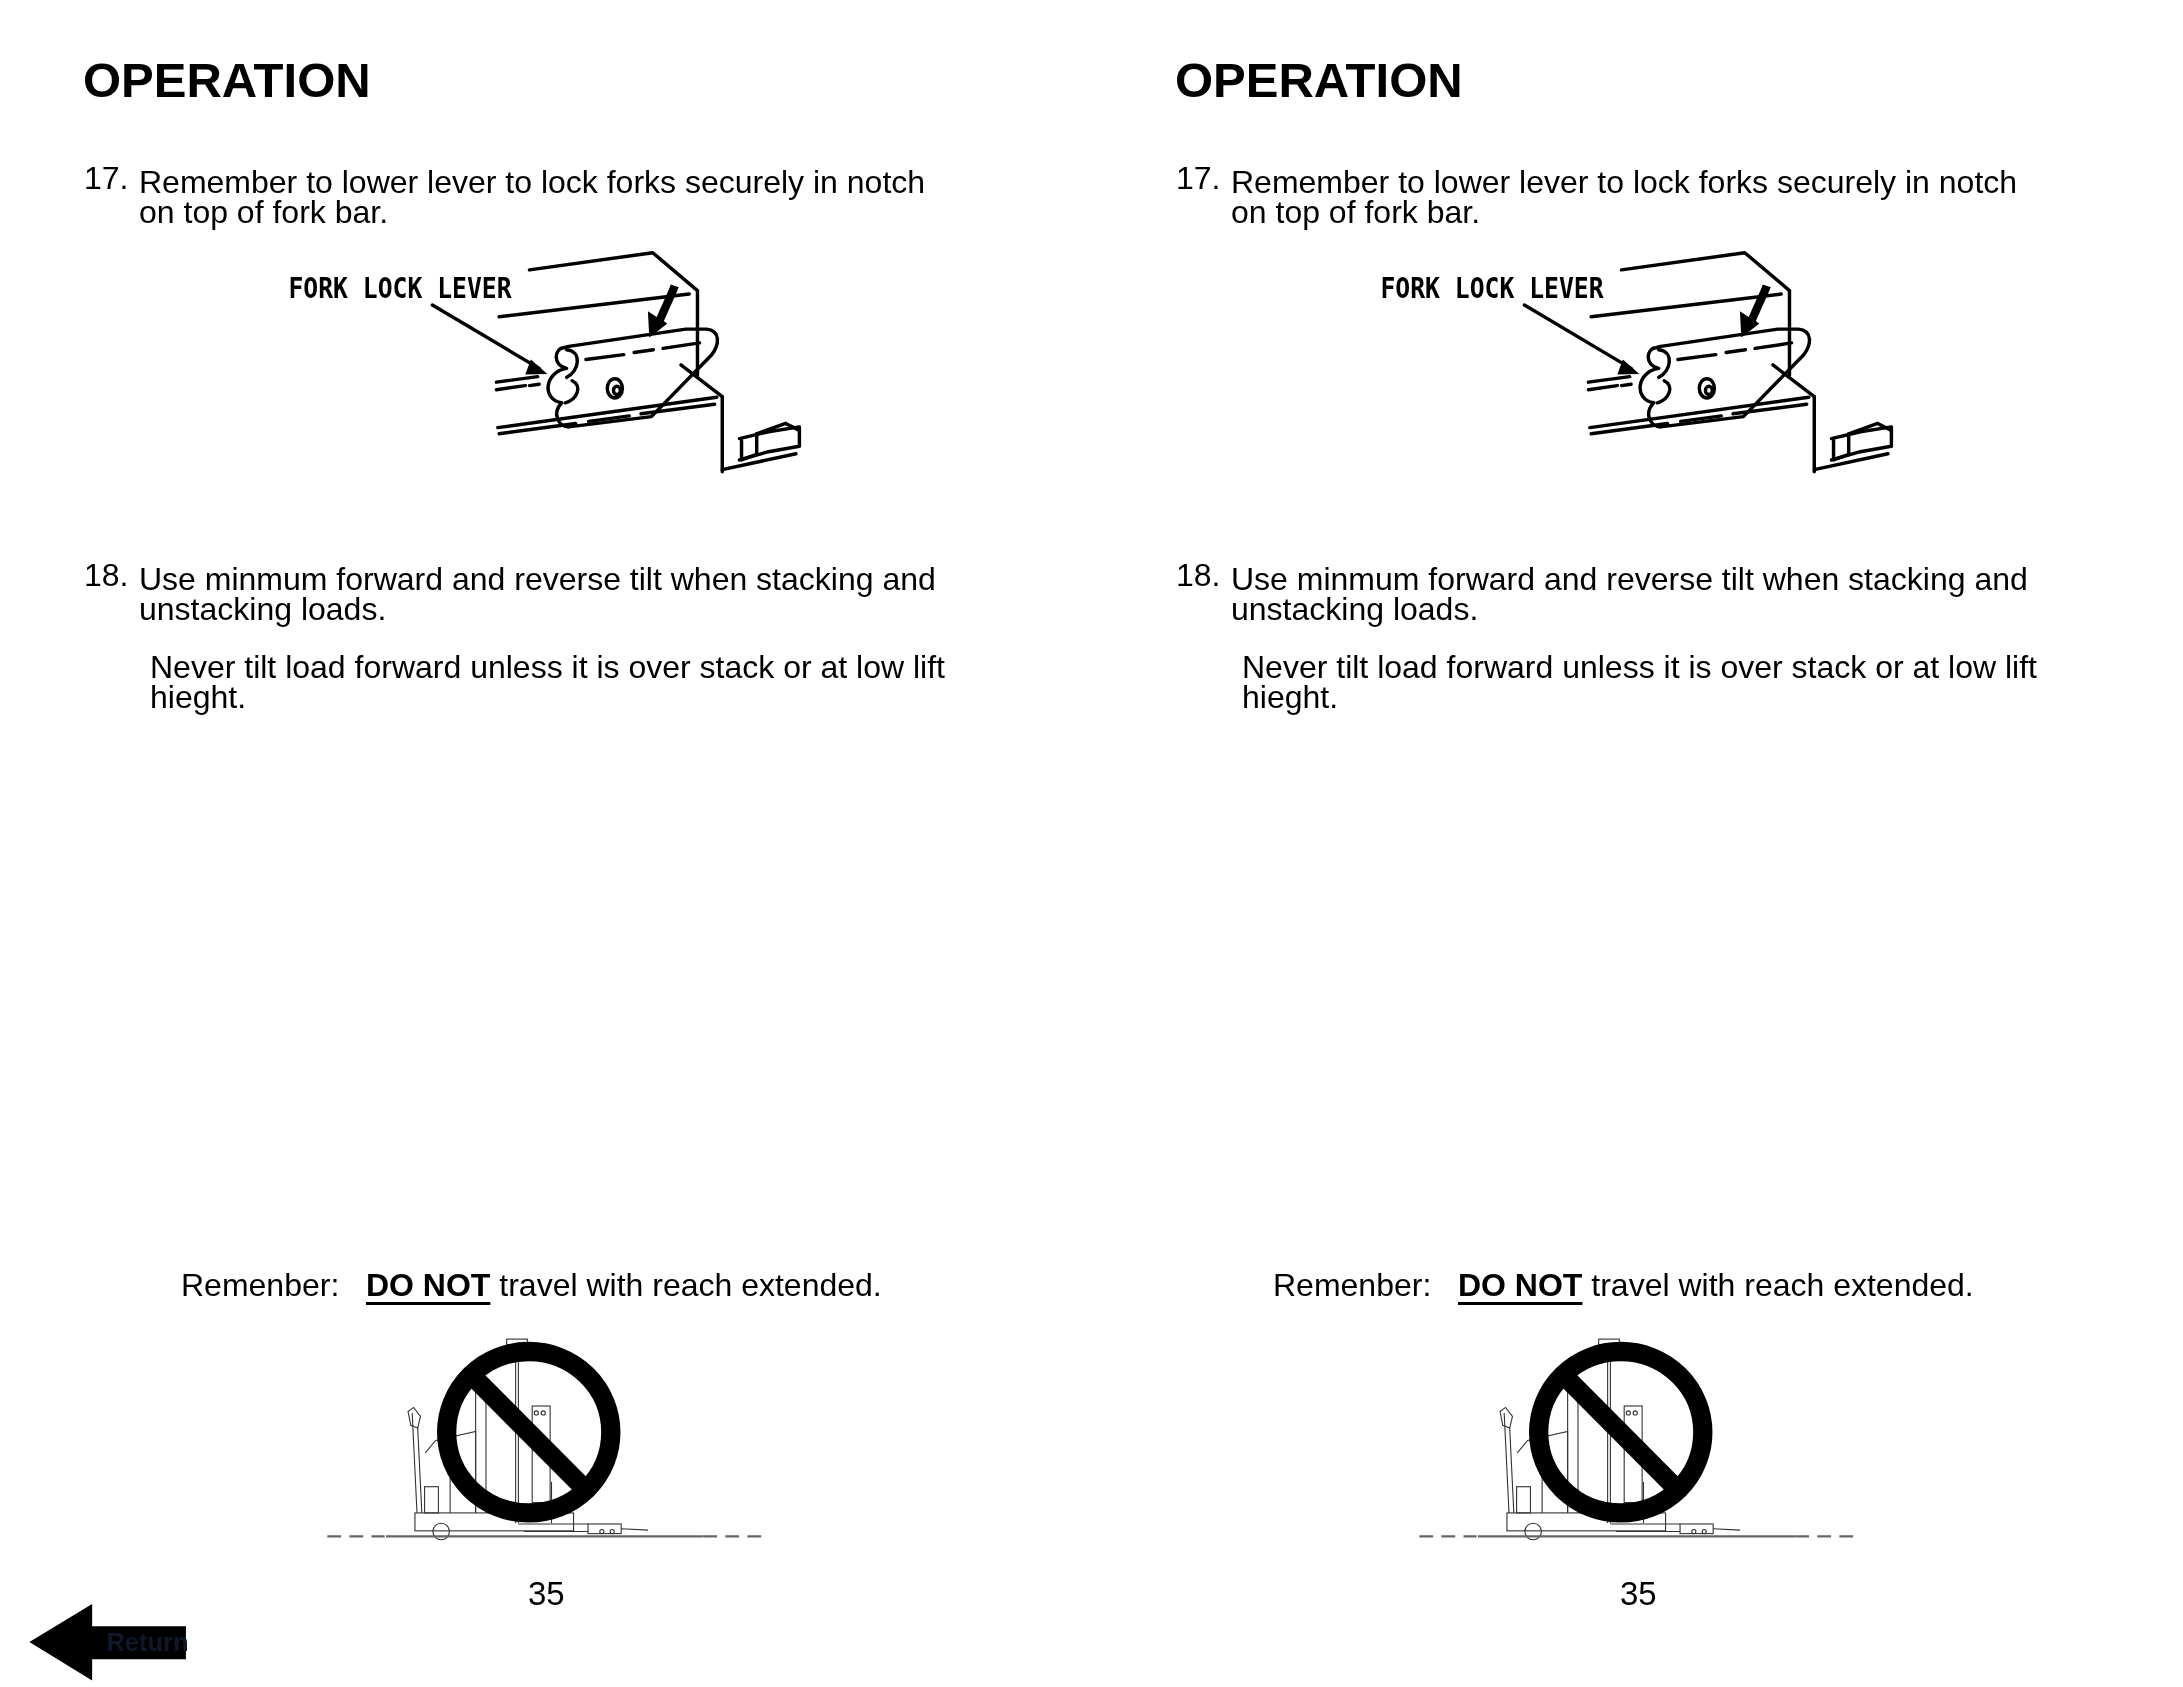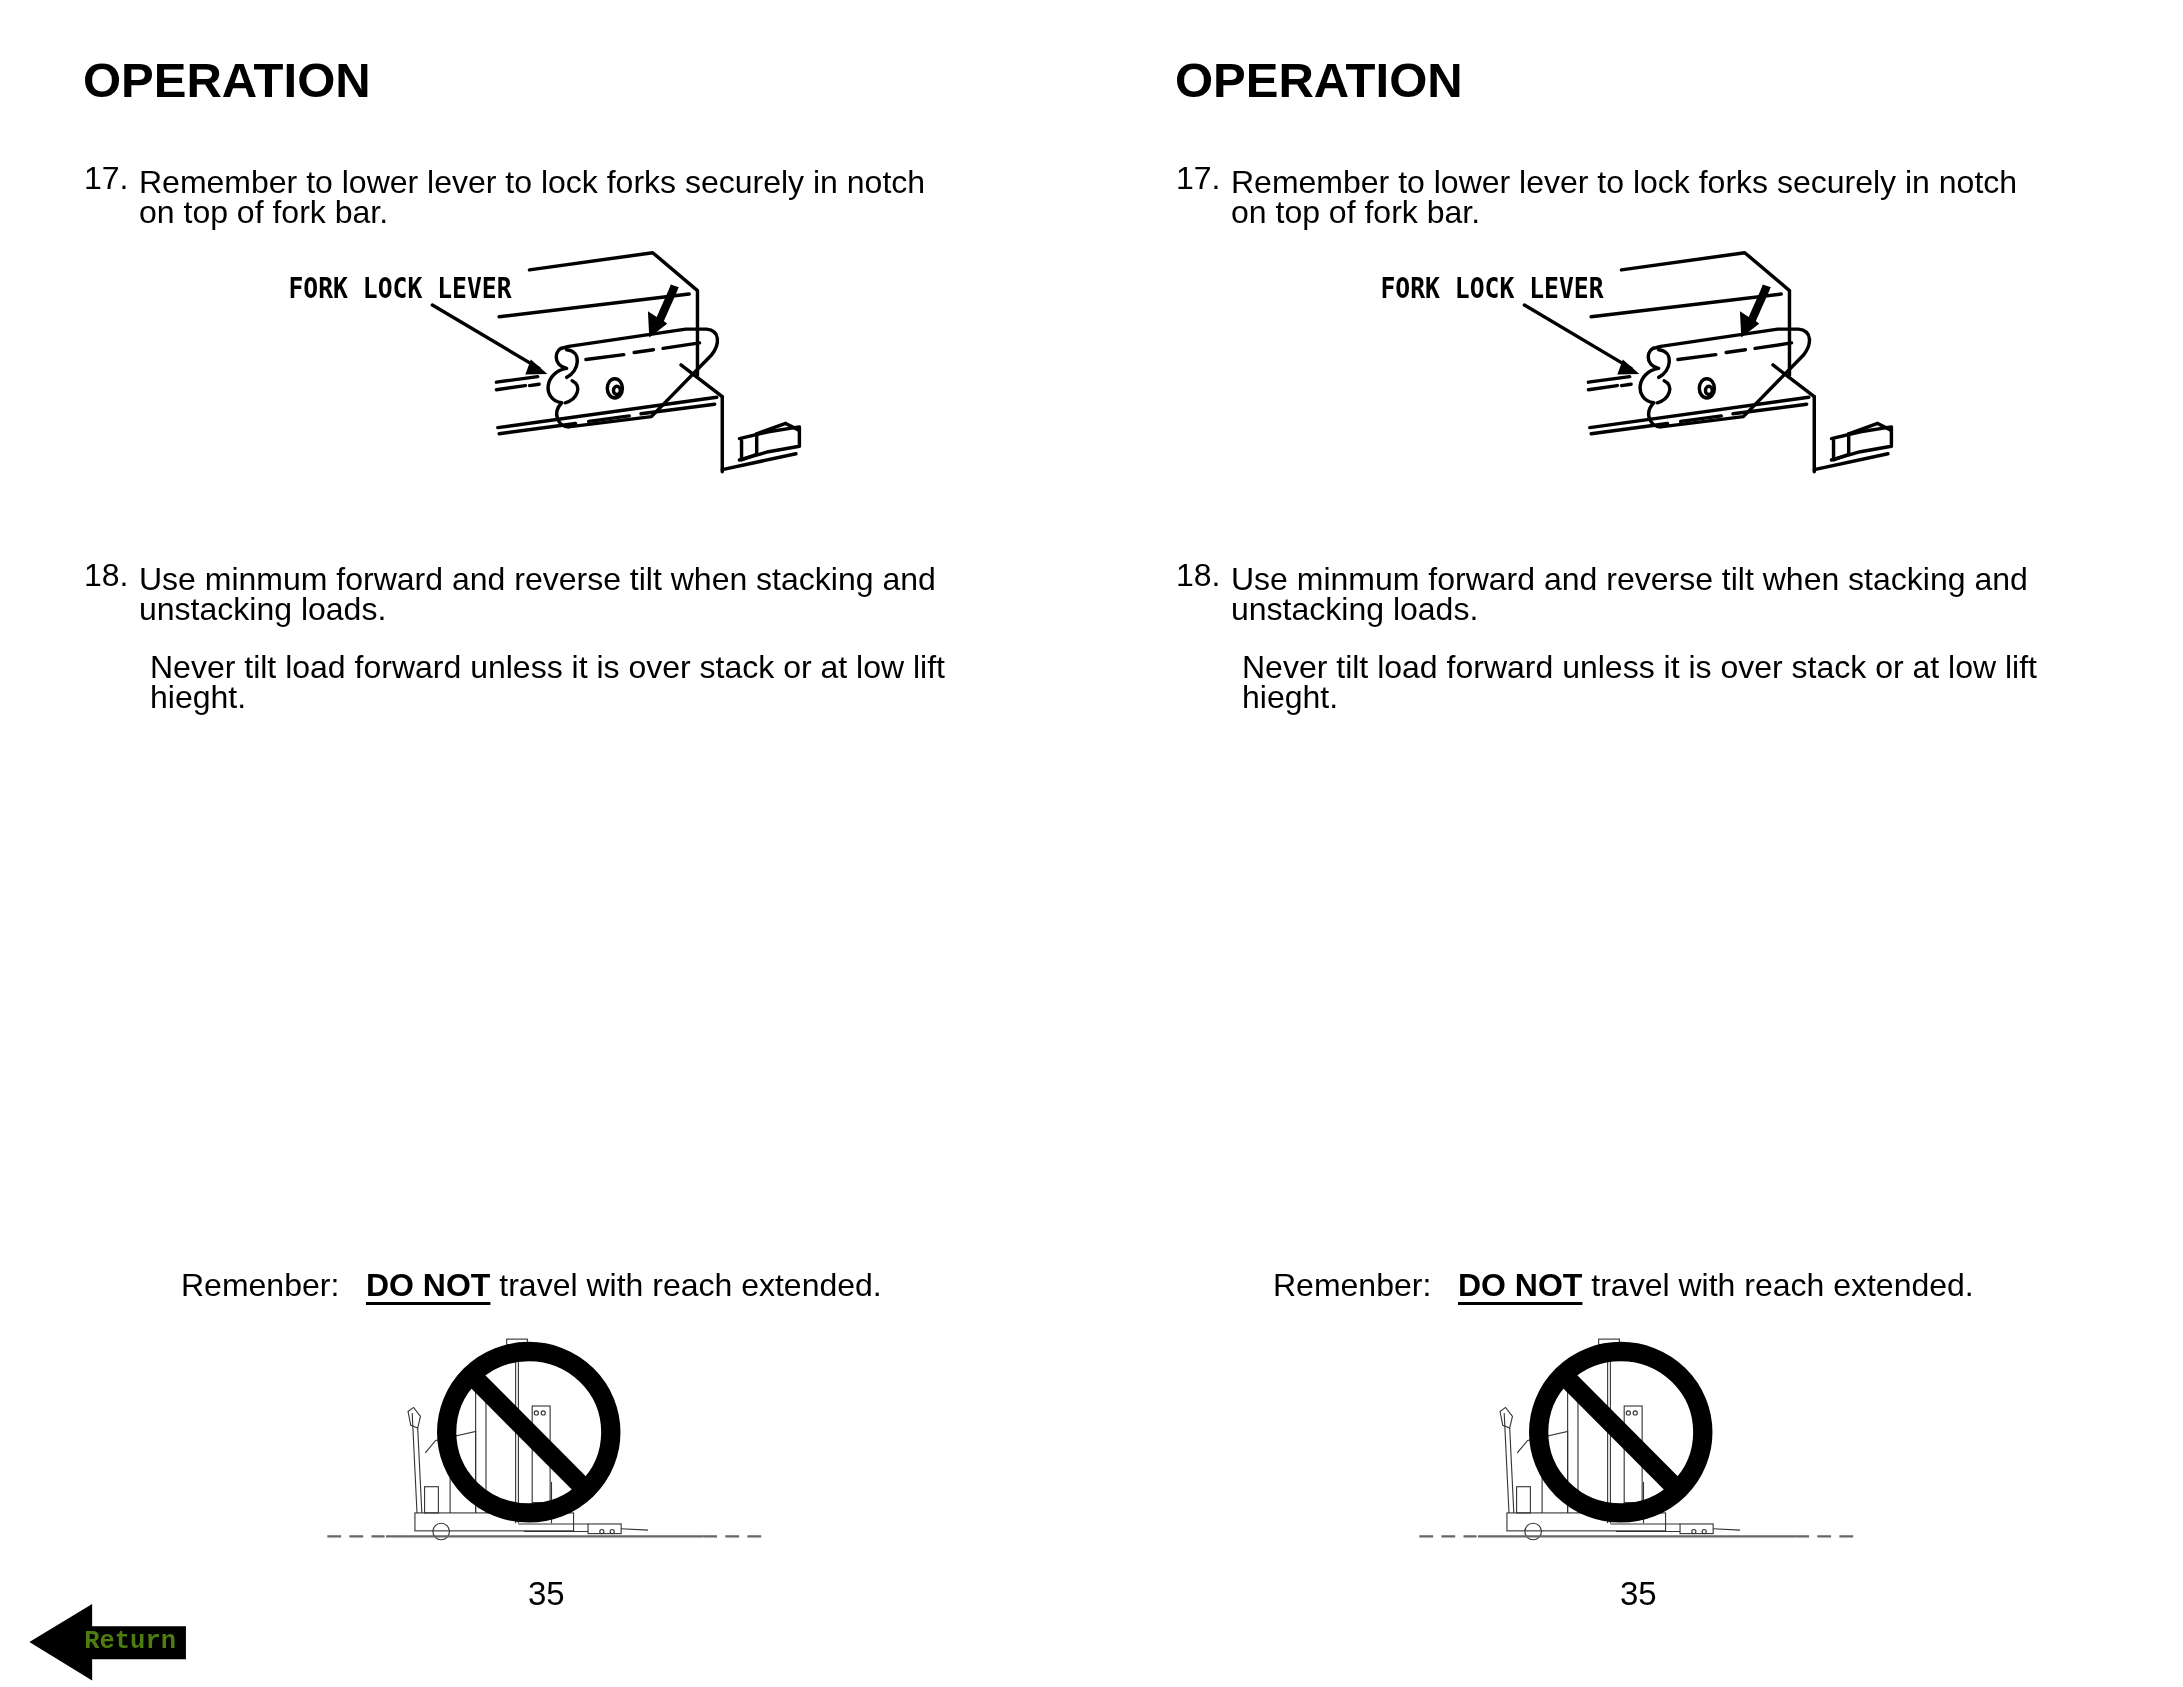--- a/index.html
+++ b/index.html
@@ -16,22 +16,22 @@
   .item .txt { position:absolute; left:55px; top:4px; white-space:nowrap; }
   .item .txt span { display:block; }
   .note { position:absolute; left:150px; font-size:32px; line-height:30px; white-space:nowrap; }
   .note span { display:block; }
   .reminder { position:absolute; left:181px; top:1266px; font-size:32px; line-height:39px; white-space:nowrap; }
   .reminder .strong { font-weight:bold; text-decoration:underline; text-decoration-thickness:2.8px; text-underline-offset:5.5px; }
   .pageno { position:absolute; left:528px; top:1574px; font-size:33px; line-height:39px;text-align:right; }
   .diagram { position:absolute; }
   .return-btn { position:absolute; left:27.6px; top:1602px; width:160px; height:80px; cursor:pointer; }
   .return-btn svg { position:absolute; left:0; top:0; }
-  .return-btn .lbl { position:absolute; left:44px; top:24px; width:117px; text-align:center;
-                     color:#4d7c0f; font-weight:bold; font-size:25.5px; line-height:32px;font-family:Liberation Mono, monospace; }
+  .return-btn .lbl { position:absolute; left:44px; top:24px; width:117px; text-align:right;
+                     color:#0f172a; font-weight:bold; font-size:25.5px; line-height:32px; }
   .label-mono { font-family:"DejaVu Sans Mono", monospace; font-weight:bold; }
 </style>
 </head>
 <body>
 
 <div class="page left">
   <h1 class="heading">OPERATION</h1>
 
   <div class="item" style="top:163px;">
     <span class="num">17.</span>

